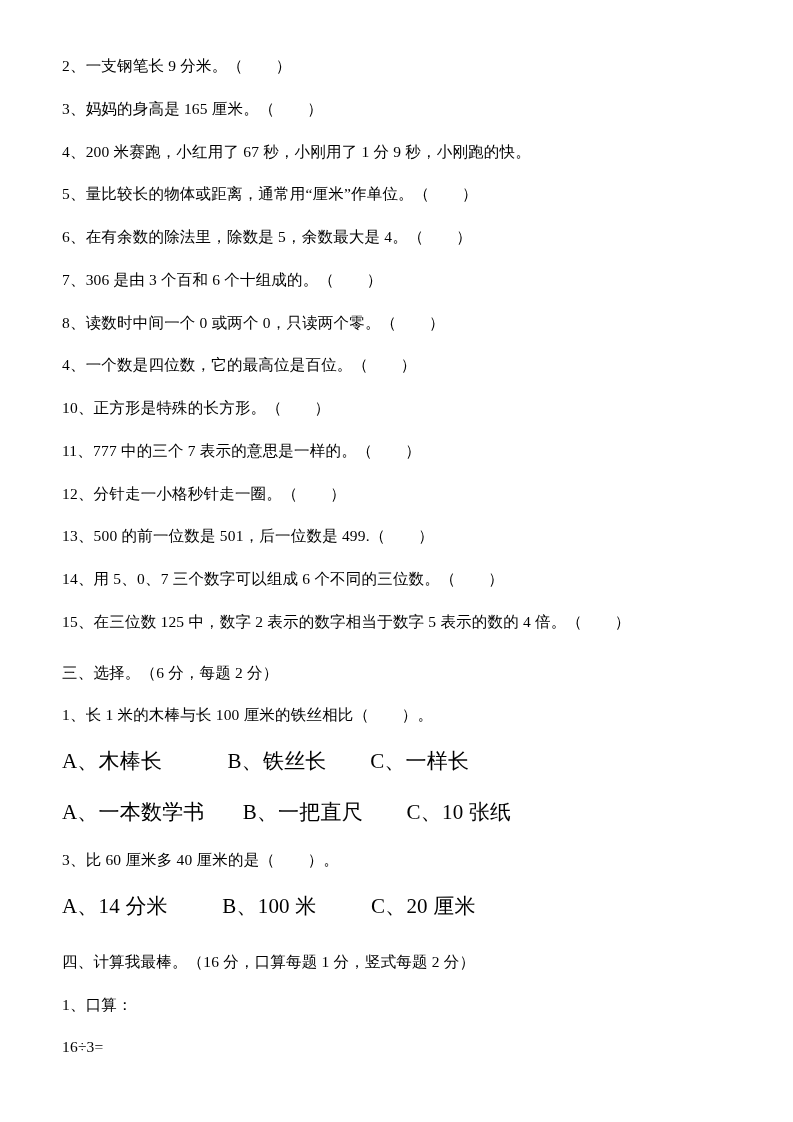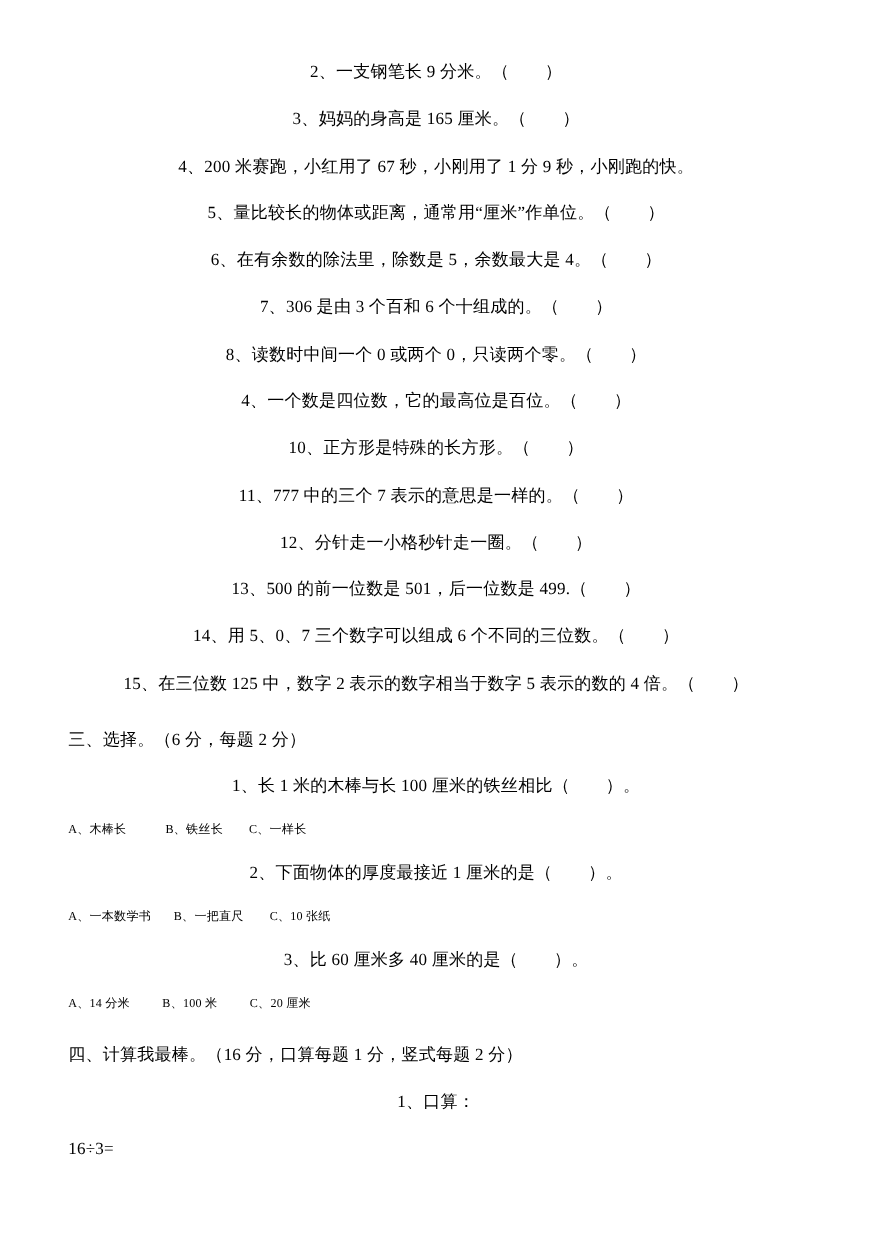--- a/index.html
+++ b/index.html
@@ -21,31 +21,30 @@
     height: 1122px;
     box-sizing: border-box;
     padding: 52px 62px 40px 62px;
   }
   .line {
     font-size: 15.5px;
     line-height: 1.5;
     margin: 0 0 19.5px 0;
     white-space: pre-wrap;
     letter-spacing: 0.2px;
-    text-align: center;
   }
   .section-head {
     font-size: 15.5px;
     line-height: 1.5;
     margin: 0 0 19.5px 0;
     white-space: pre-wrap;
     letter-spacing: 0.2px;
   }
   .choices {
-    font-size: 11px;
+    font-size: 21px;
     line-height: 1.5;
     margin: 0 0 19.5px 0;
     white-space: pre;
     letter-spacing: 0.2px;
   }
   .oral-row {
     display: flex;
     font-size: 15.5px;
     line-height: 1.5;
     margin: 0;
@@ -81,21 +80,20 @@
   <p class="line">13、500 的前一位数是 501，后一位数是 499.（        ）</p>
   <p class="line">14、用 5、0、7 三个数字可以组成 6 个不同的三位数。（        ）</p>
   <p class="line">15、在三位数 125 中，数字 2 表示的数字相当于数字 5 表示的数的 4 倍。（        ）</p>
 
   <div class="gap-big"></div>
   <p class="section-head">三、选择。（6 分，每题 2 分）</p>
 
   <p class="line">1、长 1 米的木棒与长 100 厘米的铁丝相比（        ）。</p>
   <p class="choices">A、木棒长            B、铁丝长        C、一样长</p>
 
-  <p class="line">2、下面物体的厚度最接近 1 厘米的是（        ）。</p>
   <p class="choices">A、一本数学书       B、一把直尺        C、10 张纸</p>
 
   <p class="line">3、比 60 厘米多 40 厘米的是（        ）。</p>
   <p class="choices">A、14 分米          B、100 米          C、20 厘米</p>
 
   <div class="gap-big"></div>
   <p class="section-head">四、计算我最棒。（16 分，口算每题 1 分，竖式每题 2 分）</p>
   <p class="line">1、口算：</p>
 
   <div class="oral-row">

